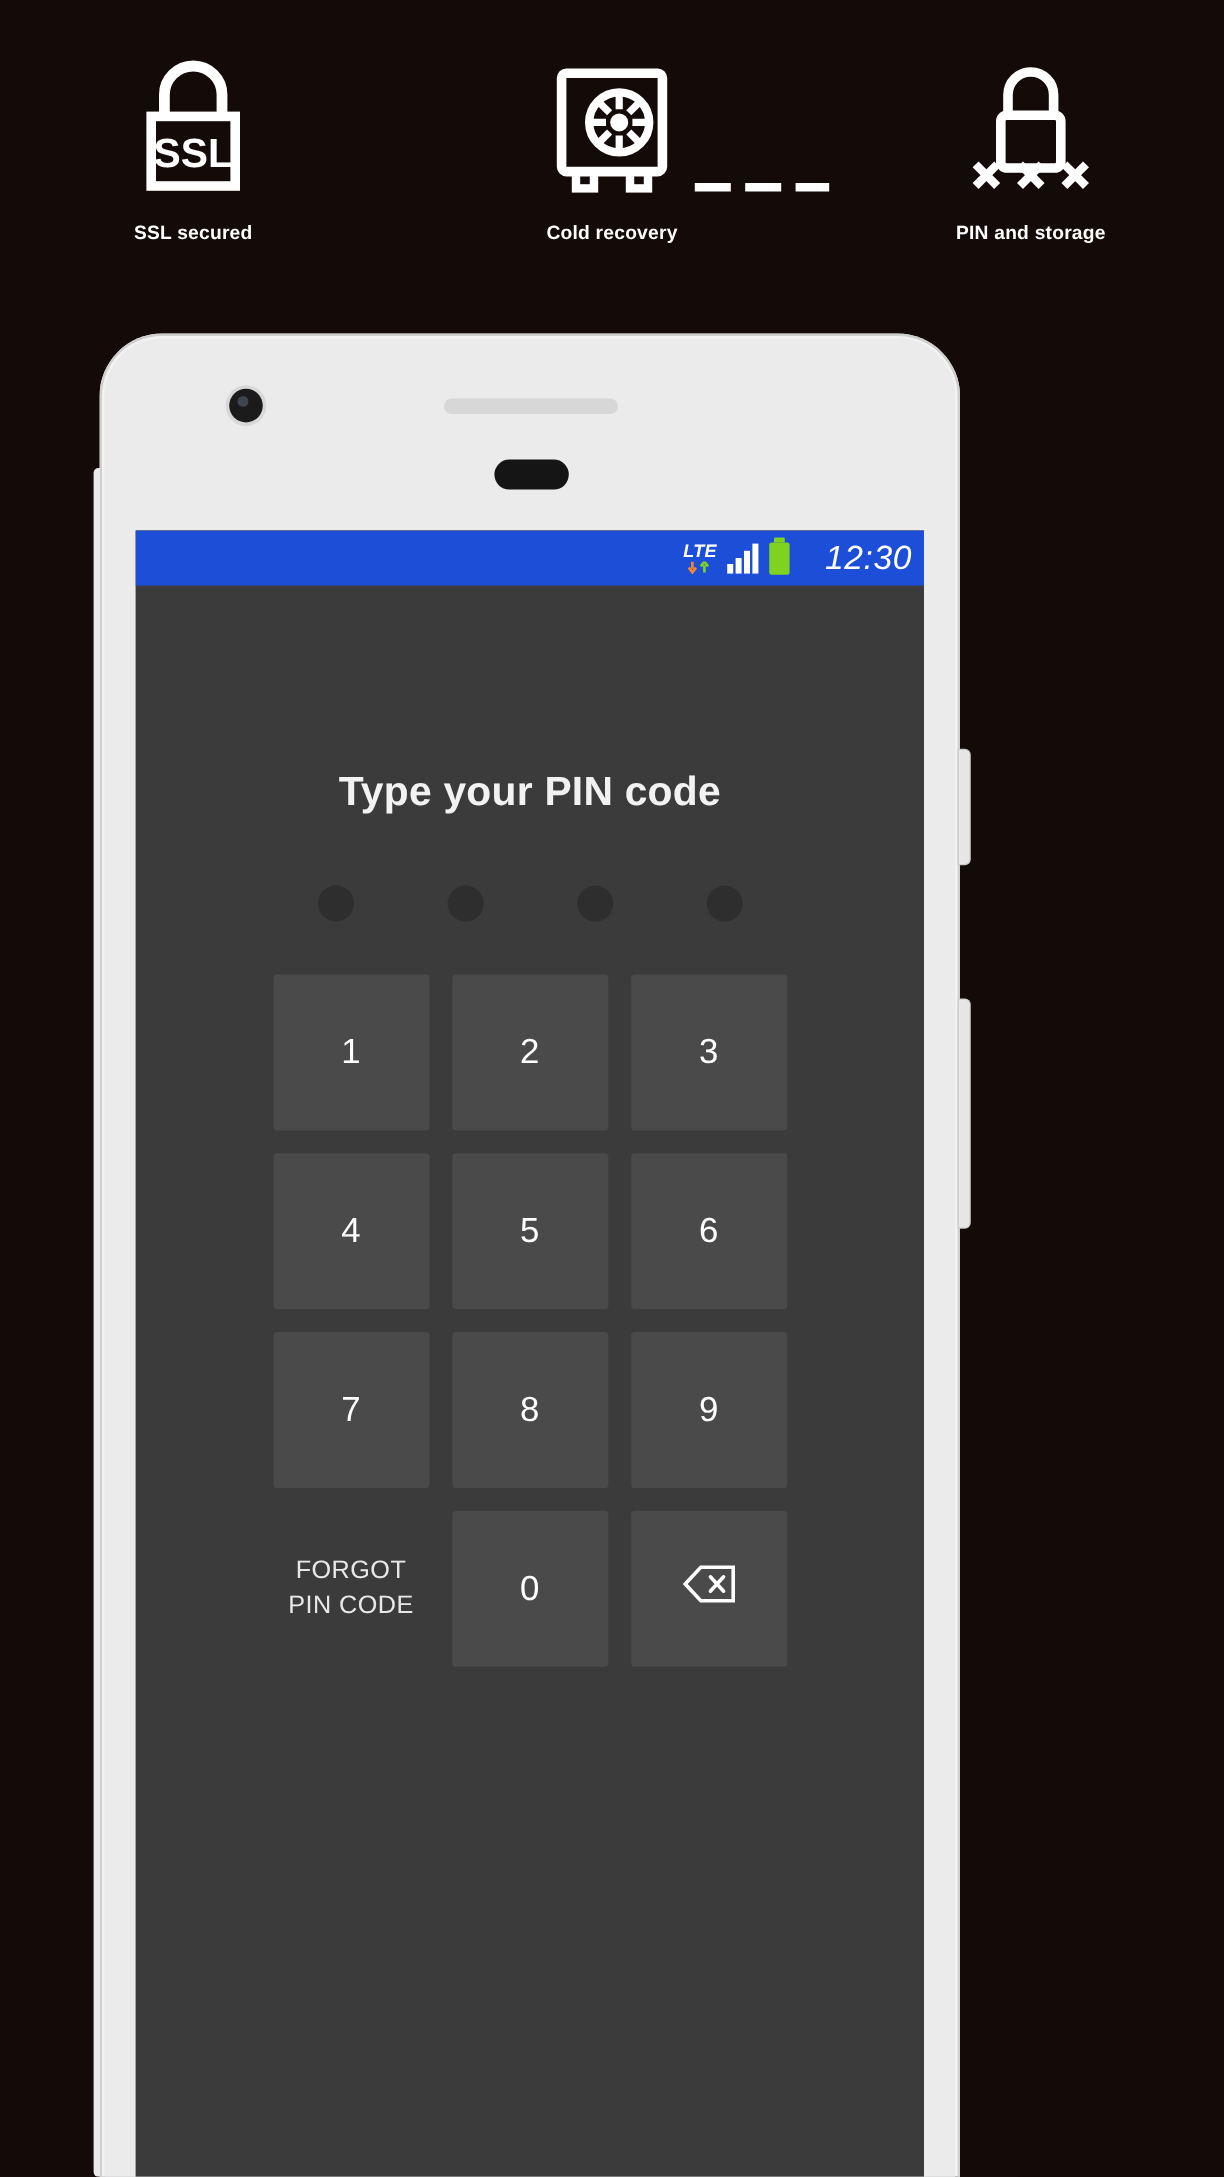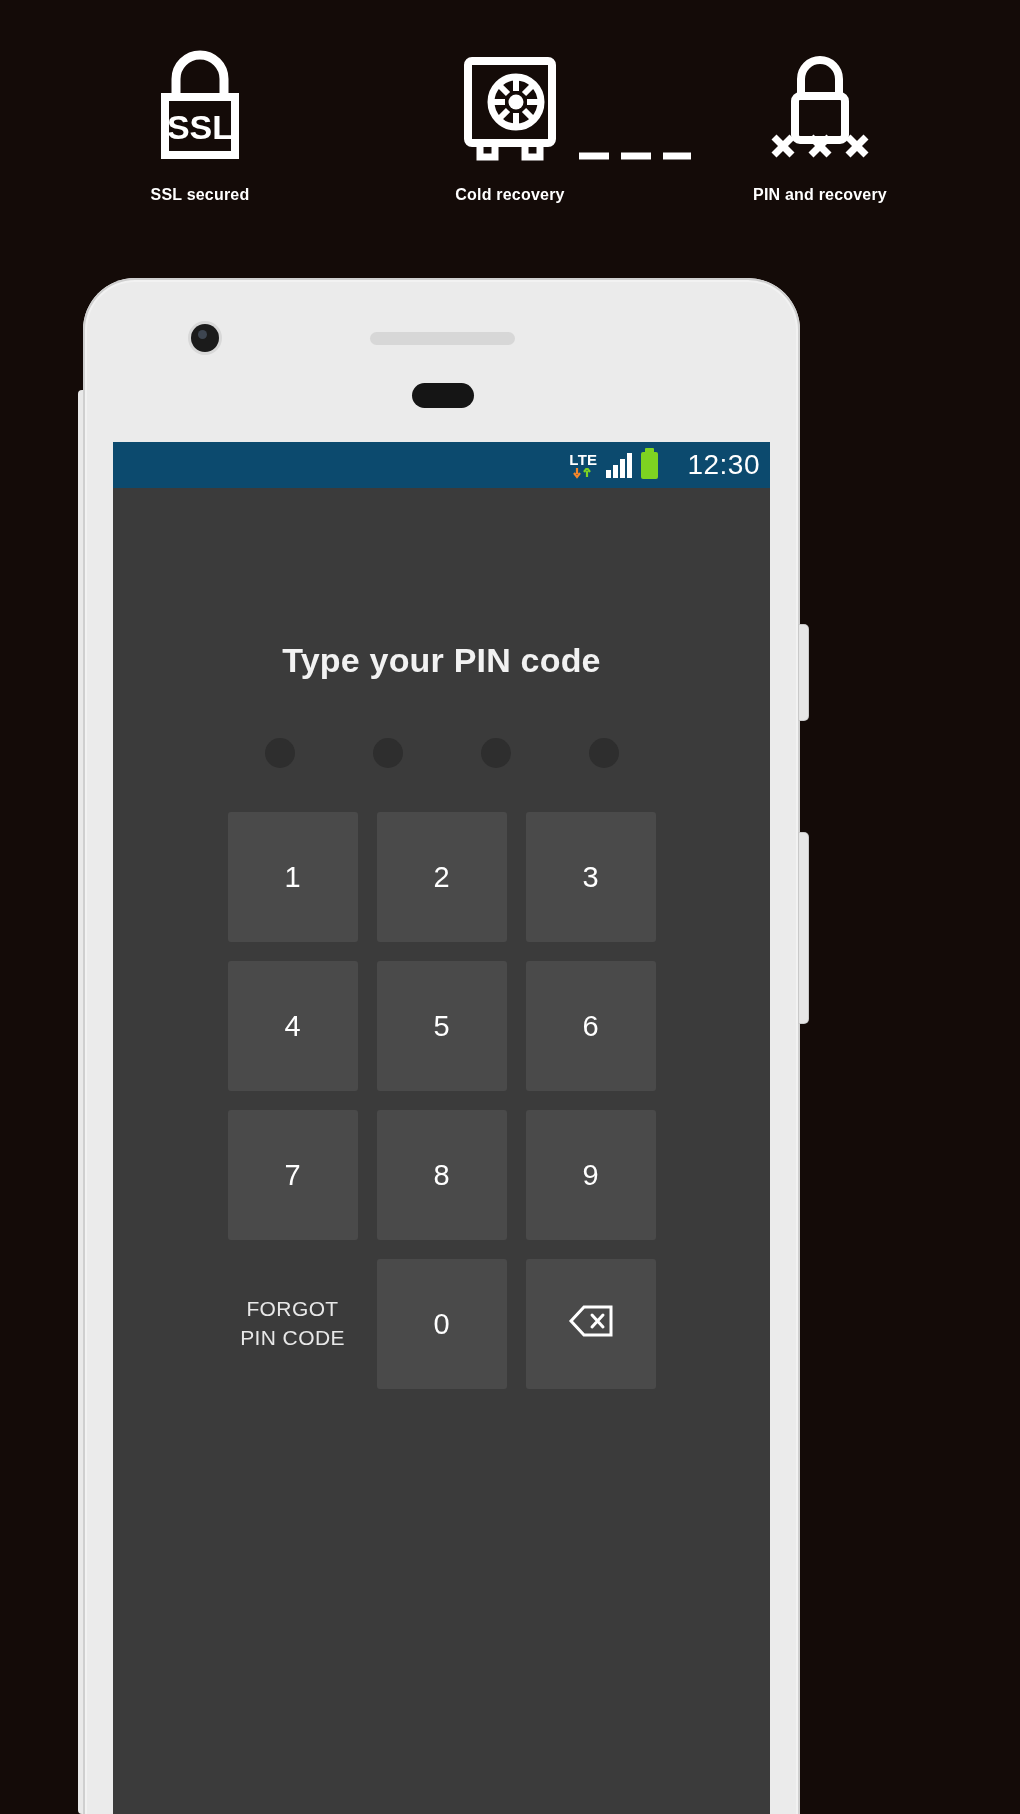--- a/index.html
+++ b/index.html
@@ -8,21 +8,21 @@
     background: #140b08;
     font-family: "Liberation Sans", sans-serif;
     overflow: hidden;
   }
   #stage { position: relative; width: 1020px; height: 1814px; background: #140b08; }
 
   
   .features {
     position: absolute; top: 46px; left: 0; width: 1020px;
     display: flex; justify-content: center; align-items: flex-start;
-    gap: 80px;
+    gap: 119px;
   }
   .feature { width: 230px; display: flex; flex-direction: column; align-items: center; }
   .feature .glyph { height: 118px; display: flex; align-items: center; justify-content: center; }
   .feature .cap {
     margin-top: 22px; color: #ffffff; font-size: 16px; font-weight: bold;
     letter-spacing: .2px; white-space: nowrap;
   }
 
   
   .phone {
@@ -146,21 +146,21 @@
           <g stroke="#ffffff" stroke-width="7" stroke-linecap="butt">
             <line x1="6" y1="88" x2="24" y2="106"></line>
             <line x1="24" y1="88" x2="6" y2="106"></line>
             <line x1="43" y1="88" x2="61" y2="106"></line>
             <line x1="61" y1="88" x2="43" y2="106"></line>
             <line x1="80" y1="88" x2="98" y2="106"></line>
             <line x1="98" y1="88" x2="80" y2="106"></line>
           </g>
         </svg>
       </div>
-      <div class="cap">PIN and recovery</div>
+      <div class="cap">PIN and storage</div>
     </div>
 
   </div>
 
   <svg style="position:absolute; left:576px; top:151px;" width="118" height="12" aria-hidden="true">
     <g stroke="#ffffff" stroke-width="7" stroke-linecap="butt">
       <line x1="3" y1="5" x2="33" y2="5"></line>
       <line x1="45" y1="5" x2="75" y2="5"></line>
       <line x1="87" y1="5" x2="115" y2="5"></line>
     </g>
@@ -173,21 +173,21 @@
       <div class="cam"></div>
       <div class="speaker"></div>
       <div class="homebtn"></div>
     </div>
   </div>
   <div class="side-btn vol"></div>
   <div class="side-btn pwr"></div>
 
   <div class="screen">
 
-    <div class="statusbar" style="background:#0c4a6e;">
+    <div class="statusbar" style="background:#1d4ed8;font-style:italic;">
       <div class="lte-wrap">
         <span class="lte-txt">LTE</span>
         <span class="lte-arrows">
           <svg width="20" height="11" viewBox="0 0 20 11" aria-hidden="true">
             <path d="M4 0 L4 6 M1 5 L4 9 L7 5" stroke="#f5872a" stroke-width="2.2" fill="none"></path>
             <path d="M14 9 L14 3 M11 4 L14 0 L17 4" stroke="#7ed321" stroke-width="2.2" fill="none"></path>
           </svg>
         </span>
       </div>
       <span class="bars">

